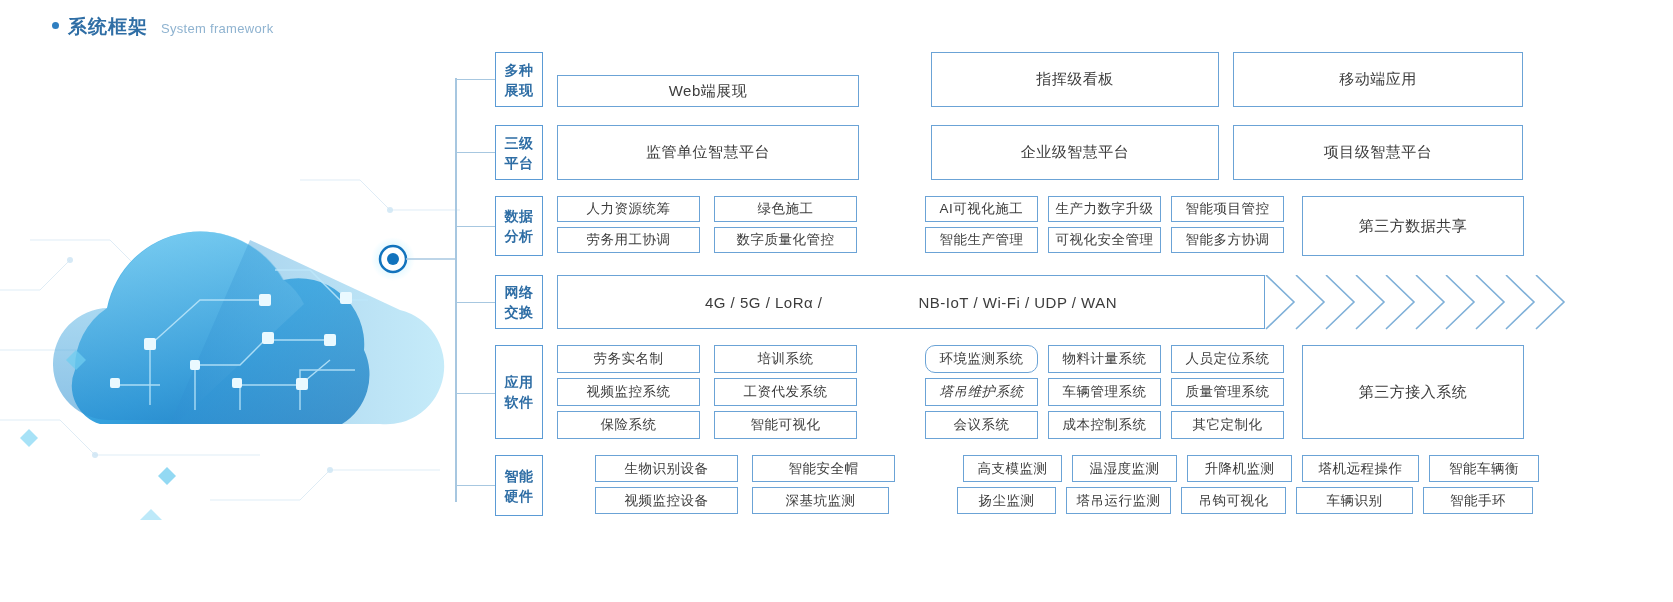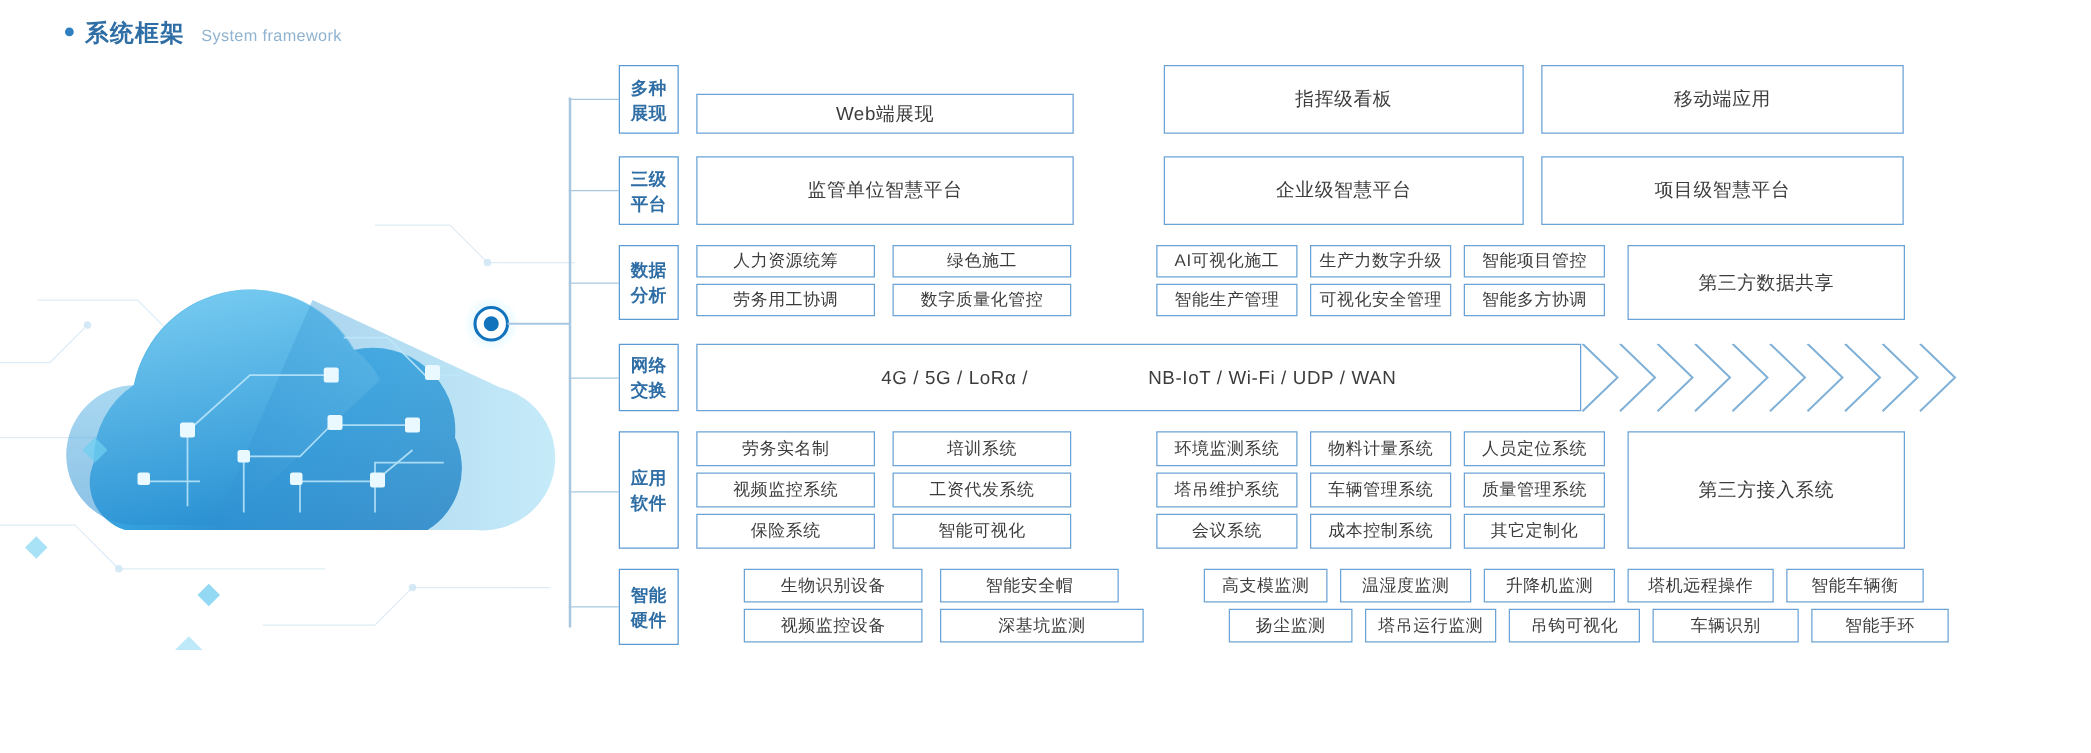--- a/index.html
+++ b/index.html
@@ -274,32 +274,32 @@
     <div class="cat">
       <span>应用</span>
       <span>软件</span>
     </div>
     <div class="cells" style="gap:5px;">
       <div class="cellrow" style="height:28px;">
         <div class="box" style="width:143px;">劳务实名制</div>
         <div class="spacer-col" style="width:14px;"></div>
         <div class="box" style="width:143px;">培训系统</div>
         <div class="spacer-col" style="width:68px;"></div>
-        <div class="box" style="width:113px;">环境监测系统</div>
+        <div class="box" style="width:113px;border-radius:10px;">环境监测系统</div>
         <div class="spacer-col" style="width:10px;"></div>
         <div class="box" style="width:113px;">物料计量系统</div>
         <div class="spacer-col" style="width:10px;"></div>
         <div class="box" style="width:113px;">人员定位系统</div>
       </div>
       <div class="cellrow" style="height:28px;">
         <div class="box" style="width:143px;">视频监控系统</div>
         <div class="spacer-col" style="width:14px;"></div>
         <div class="box" style="width:143px;">工资代发系统</div>
         <div class="spacer-col" style="width:68px;"></div>
-        <div class="box" style="width:113px;">塔吊维护系统</div>
+        <div class="box" style="width:113px;font-style:italic;">塔吊维护系统</div>
         <div class="spacer-col" style="width:10px;"></div>
         <div class="box" style="width:113px;">车辆管理系统</div>
         <div class="spacer-col" style="width:10px;"></div>
         <div class="box" style="width:113px;">质量管理系统</div>
       </div>
       <div class="cellrow" style="height:28px;">
         <div class="box" style="width:143px;">保险系统</div>
         <div class="spacer-col" style="width:14px;"></div>
         <div class="box" style="width:143px;">智能可视化</div>
         <div class="spacer-col" style="width:68px;"></div>
@@ -330,21 +330,21 @@
         <div class="spacer-col" style="width:10px;"></div>
         <div class="box" style="width:105px;">升降机监测</div>
         <div class="spacer-col" style="width:10px;"></div>
         <div class="box" style="width:117px;">塔机远程操作</div>
         <div class="spacer-col" style="width:10px;"></div>
         <div class="box" style="width:110px;">智能车辆衡</div>
       </div>
       <div class="cellrow" style="height:27px;font-family:Liberation Serif, serif;">
         <div class="box" style="width:143px;">视频监控设备</div>
         <div class="spacer-col" style="width:14px;"></div>
-        <div class="box" style="width:163px;">深基坑监测</div>
+        <div class="box" style="width:137px;">深基坑监测</div>
         <div class="spacer-col" style="width:68px;"></div>
         <div class="box" style="width:99px;">扬尘监测</div>
         <div class="spacer-col" style="width:10px;"></div>
         <div class="box" style="width:105px;">塔吊运行监测</div>
         <div class="spacer-col" style="width:10px;"></div>
         <div class="box" style="width:105px;">吊钩可视化</div>
         <div class="spacer-col" style="width:10px;"></div>
         <div class="box" style="width:117px;">车辆识别</div>
         <div class="spacer-col" style="width:10px;"></div>
         <div class="box" style="width:110px;">智能手环</div>

